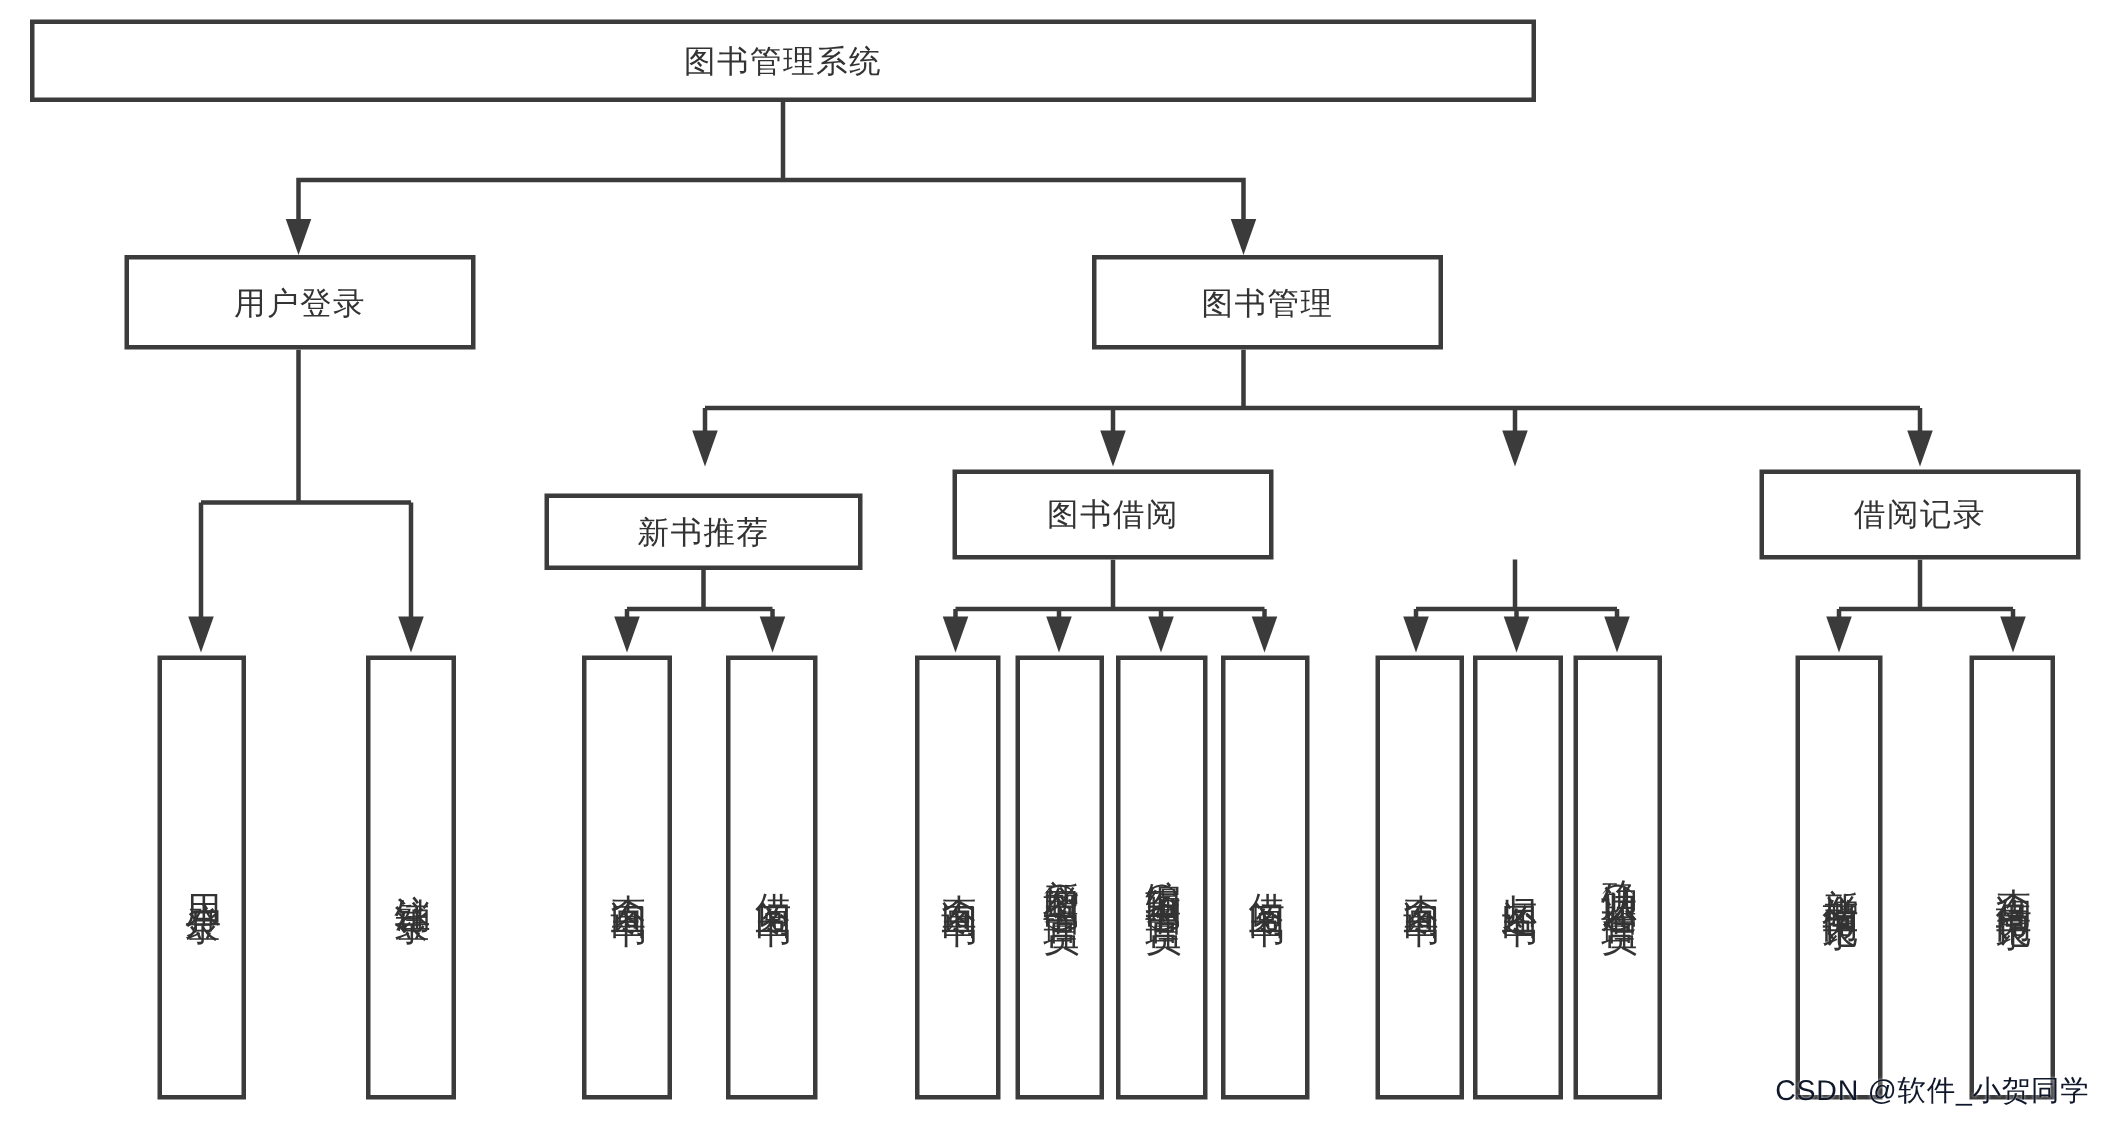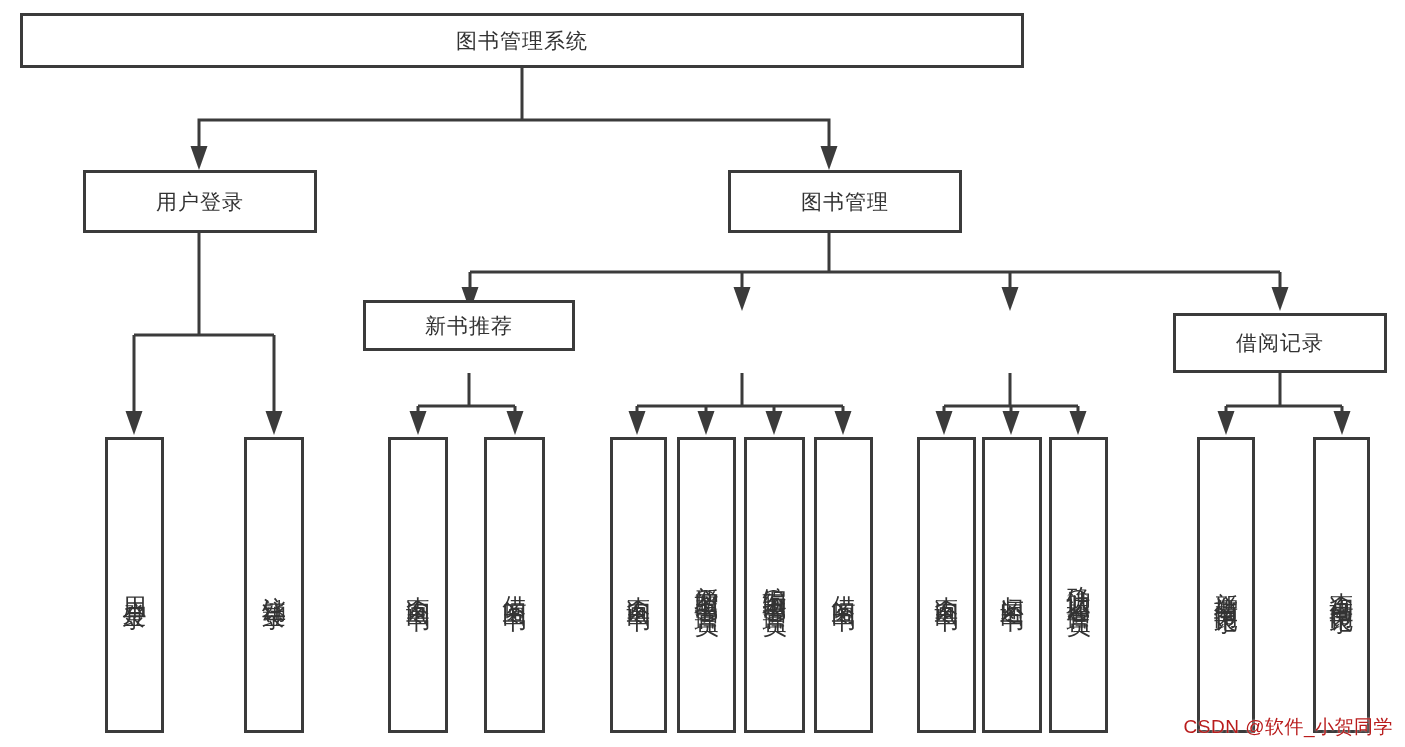--- a/index.html
+++ b/index.html
@@ -14,21 +14,21 @@
     color:#333333;
   }
   .hbox{font-size:21px;letter-spacing:1px;}
   .vbox{top:437px;height:296px;}
   .vlabel{
     writing-mode:vertical-rl;text-orientation:mixed;
     font-size:24px;line-height:1;letter-spacing:4px;color:#333333;
     white-space:nowrap;
   }
   .watermark{
-    position:absolute;top:714px;right:12px;font-size:19px;color:#b91c1c;
+    position:absolute;top:714px;right:12px;font-size:19px;color:#0f172a;
     letter-spacing:0.5px;z-index:5;
     text-shadow:0 0 2px rgba(255,255,255,0.9);
   }
 </style>
 </head>
 <body>
 
 <div class="canvas">
 
   <svg class="connectors" viewBox="0 0 1405 747" xmlns="http://www.w3.org/2000/svg">
@@ -78,22 +78,25 @@
     <span>图书管理系统</span>
   </div>
 
   <div class="box hbox" style="left:83px;top:170px;width:234px;height:63px;">
     <span>用户登录</span>
   </div>
   <div class="box hbox" style="left:728px;top:170px;width:234px;height:63px;">
     <span>图书管理</span>
   </div>
 
-  <div class="box hbox" style="left:363px;top:300px;width:212px;height:51px;">
+  <div class="box hbox" style="left:363px;top:329px;width:212px;height:51px;">
     <span>新书推荐</span>
+  </div>
+  <div class="box hbox" style="left:635px;top:313px;width:214px;height:60px;">
+    <span>图书借阅</span>
   </div>
   <div class="box hbox" style="left:1173px;top:313px;width:214px;height:60px;">
     <span>借阅记录</span>
   </div>
 
   <div class="box vbox" style="left:105px;width:59px;">
     <span class="vlabel">用户登录</span>
   </div>
   <div class="box vbox" style="left:244px;width:60px;">
     <span class="vlabel">注销登录</span>

